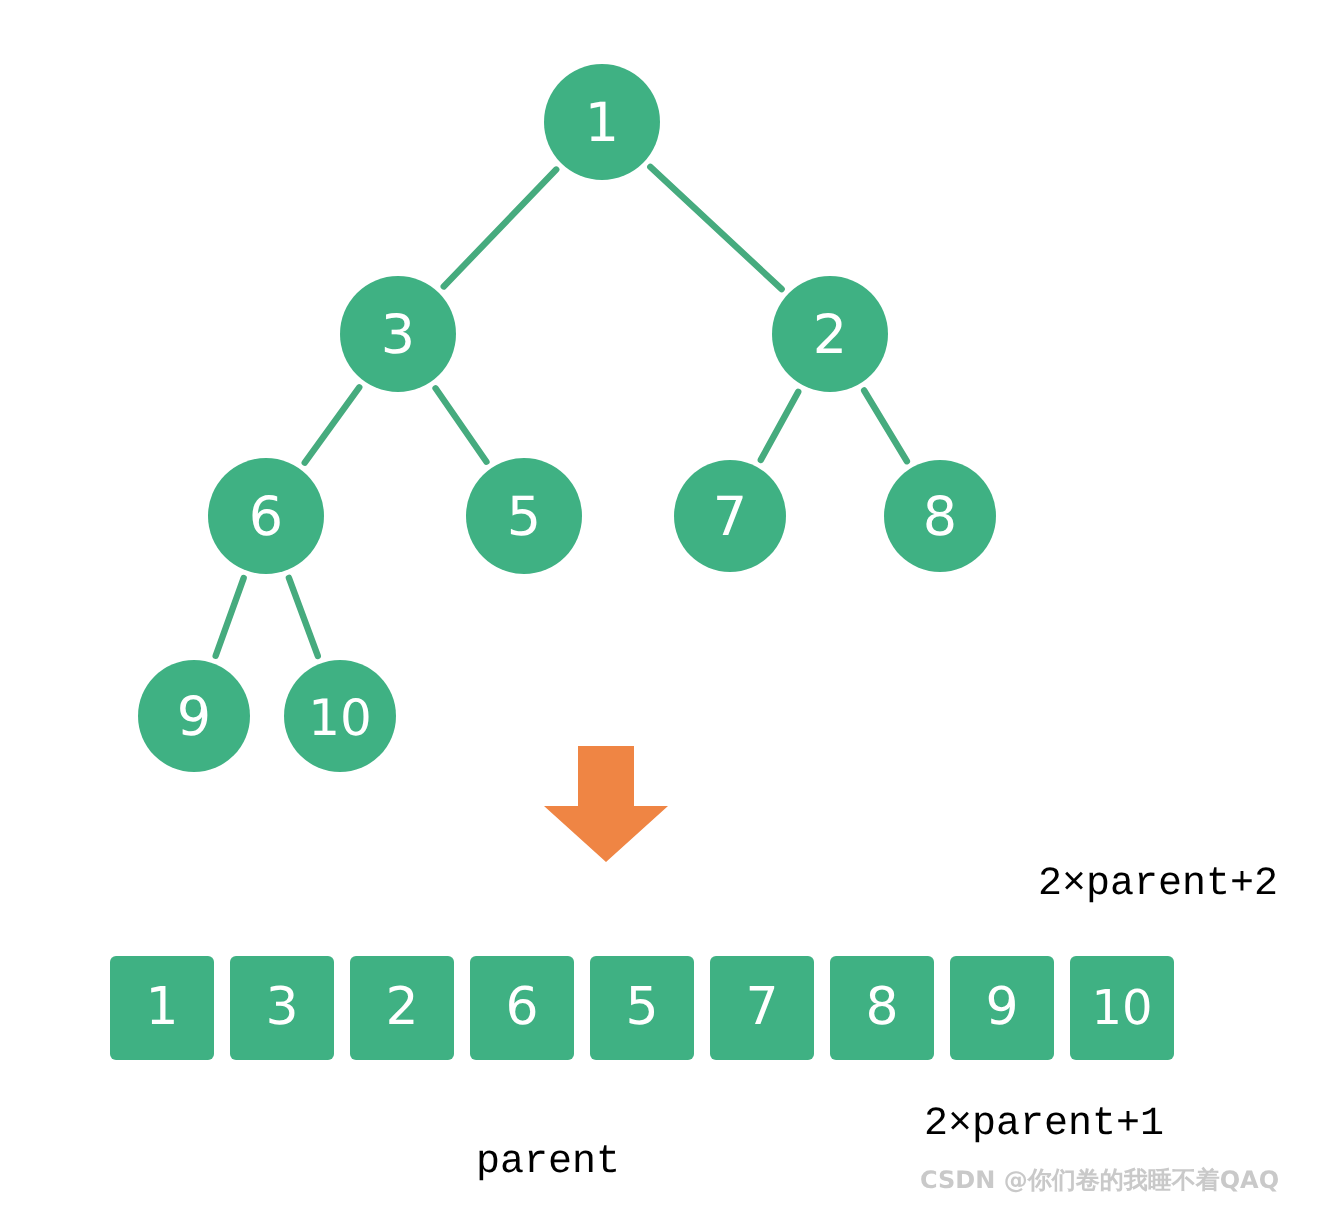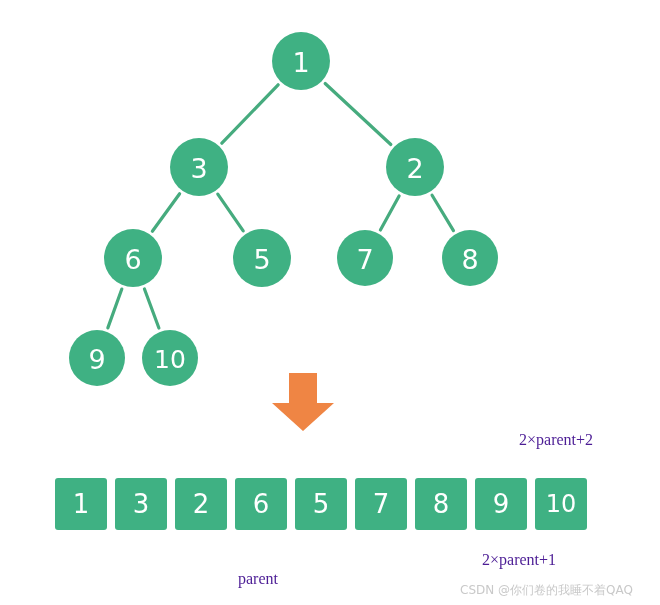--- a/index.html
+++ b/index.html
@@ -73,36 +73,37 @@
     font-size: 26px;
     font-family: "DejaVu Sans", sans-serif;
     line-height: 1;
   }
   .array-cell.wide-val {
     font-size: 24px;
   }
   
   .annotation {
     position: absolute;
-    color: #4c1d95;
-    font-family: Liberation Serif, serif;
-    font-size: 16px;
+    color: #000000;
+    font-family: Liberation Mono, monospace;
+    font-size: 20px;
     white-space: nowrap;
   }
   #label-2p2 { left: 519px; top: 431px; }
   #label-parent { left: 238px; top: 570px; }
-  #label-2p1 { left: 462px; top: 551px; margin-left: 20px; }
+  #label-2p1 { left: 462px; top: 551px; }
   #watermark {
     position: absolute;
     left: 460px;
     top: 582px;
     font-size: 12px;
     color: #c9c9c9;
     font-family: "DejaVu Sans", sans-serif;
     white-space: nowrap;
+    font-weight: bold;
   }
 </style>
 </head>
 <body>
 
 <div id="canvas">
 
   <svg id="tree-svg" viewBox="0 0 660 450" xmlns="http://www.w3.org/2000/svg">
     <g id="edges-group">
         <line x1="278.11844772790147" y1="84.77886804747492" x2="221.8815522720985" y2="143.22113195252507" class="tree-edge"></line>

